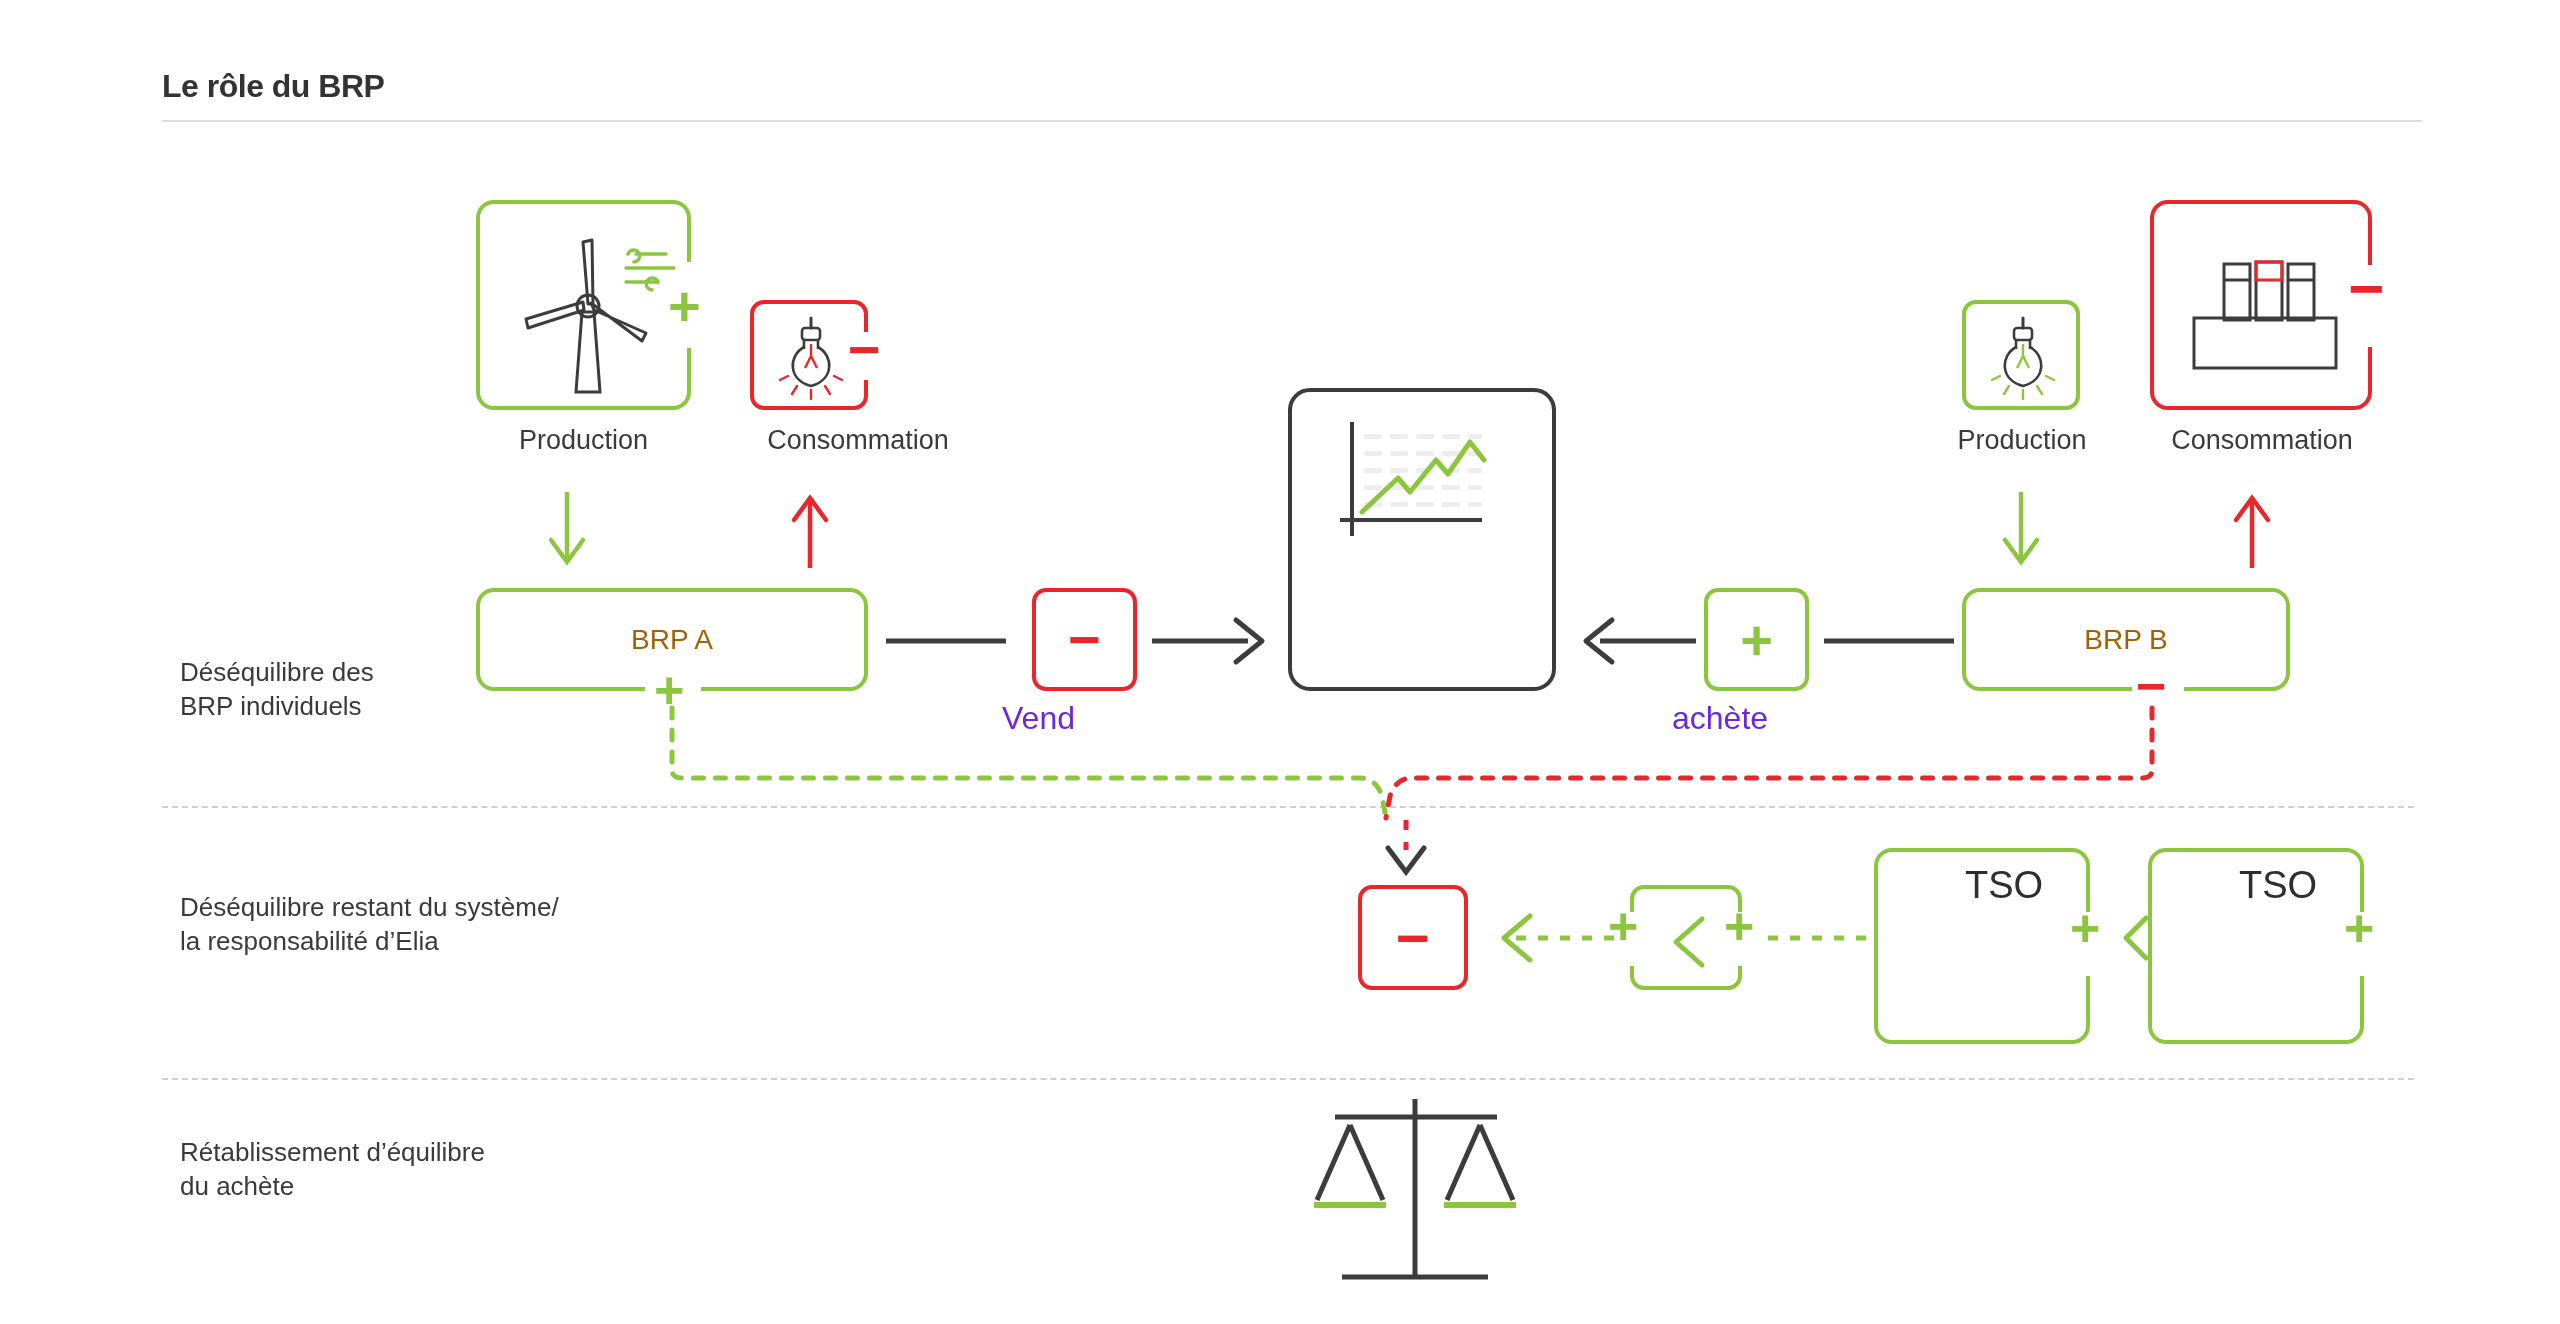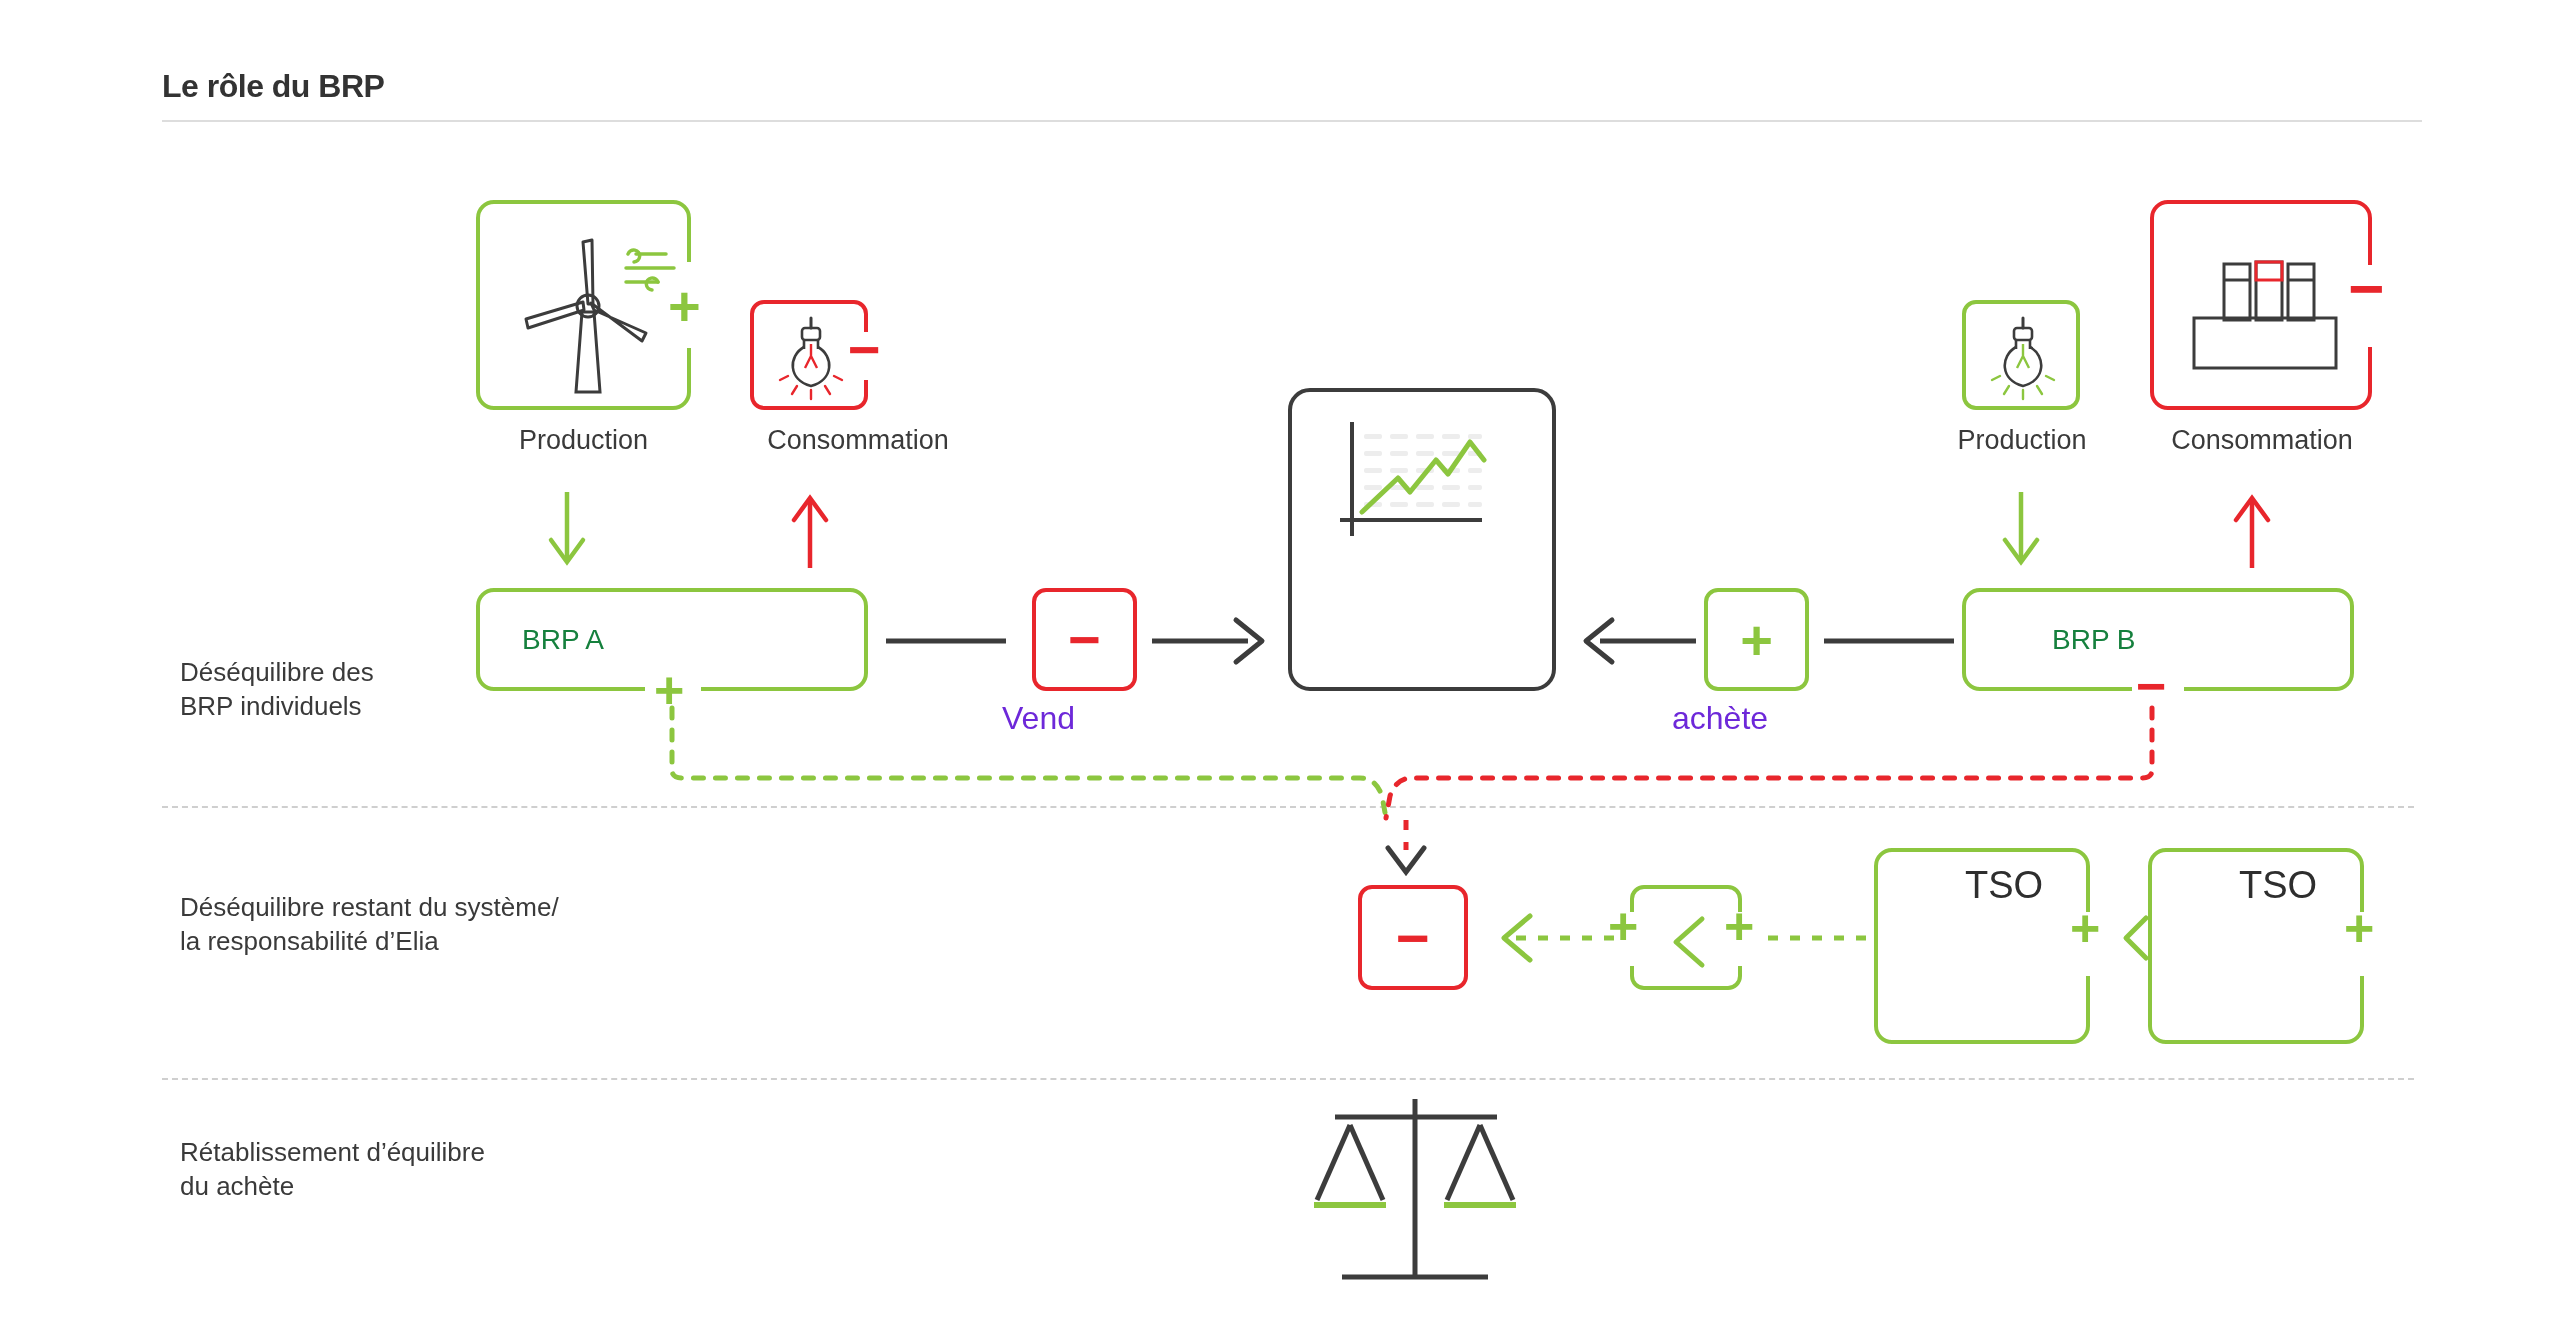--- a/index.html
+++ b/index.html
@@ -57,22 +57,22 @@
   .minus{ color:#e8262c; }
 
   
   .caption{
     position:absolute; font-size:27px; color:#3a3a3a; text-align:center;
     white-space:nowrap;
   }
 
   
   .brp-text{
-    position:absolute; font-size:28px; color:#15803d;
-    text-align:left; width:100%; top:50%; transform:translateY(-50%);margin-left:42px;
+    position:absolute; font-size:28px; color:#a16207;
+    text-align:center; width:100%; top:50%; transform:translateY(-50%);
   }
 
   .small-label{
     position:absolute; font-size:32px; color:#6d28d9; text-align:left;
     white-space:nowrap;
   }
 
   
   .exch-text{
     position:absolute; left:0; right:0; bottom:22px;
@@ -264,21 +264,21 @@
 
 <svg style="left:2001px; top:490px;" width="40" height="85">
   <path d="M20 2 V70" stroke="#8cc63f" stroke-width="4.5" fill="none"></path>
   <path d="M4 50 L20 72 L36 50" stroke="#8cc63f" stroke-width="4.5" fill="none" stroke-linecap="round"></path>
 </svg>
 <svg style="left:2232px; top:490px;" width="40" height="85">
   <path d="M20 78 V10" stroke="#e8262c" stroke-width="4.5" fill="none"></path>
   <path d="M4 30 L20 8 L36 30" stroke="#e8262c" stroke-width="4.5" fill="none" stroke-linecap="round"></path>
 </svg>
 
-<div class="box g-border" style="left:1962px; top:588px; width:392px; height:103px;padding-left:44px;">
+<div class="box g-border" style="left:1962px; top:588px; width:328px; height:103px;">
   <div class="brp-text">BRP B</div>
 </div>
 <div class="gap" style="left:2132px; top:682px; width:52px; height:16px;"></div>
 <div class="sign minus" style="left:2136px; top:660px; font-size:52px;">−</div>
 
 <svg style="left:660px; top:700px;" width="760" height="130">
   <path d="M12 8 V70 Q12 78 22 78 H700 Q716 78 722 96 L726 118" stroke="#8cc63f" stroke-width="5" fill="none" stroke-dasharray="10 12" stroke-linecap="round"></path>
 </svg>
 <svg style="left:1380px; top:700px;" width="790" height="130">
   <path d="M772 8 V70 Q772 78 762 78 H32 Q16 78 10 96 L6 118" stroke="#e8262c" stroke-width="5" fill="none" stroke-dasharray="10 12" stroke-linecap="round"></path>

